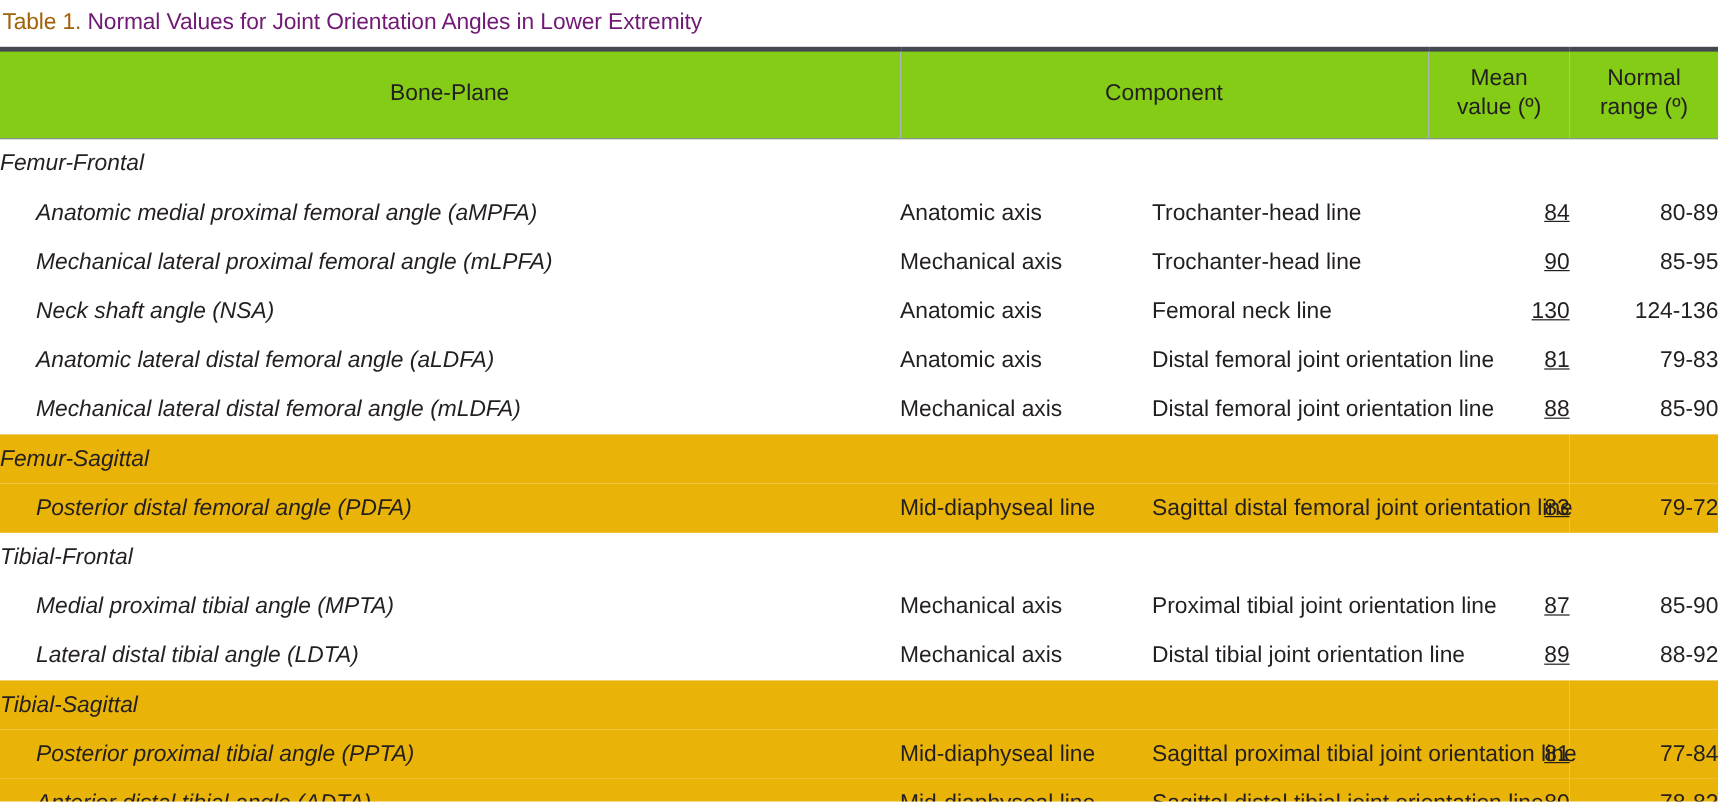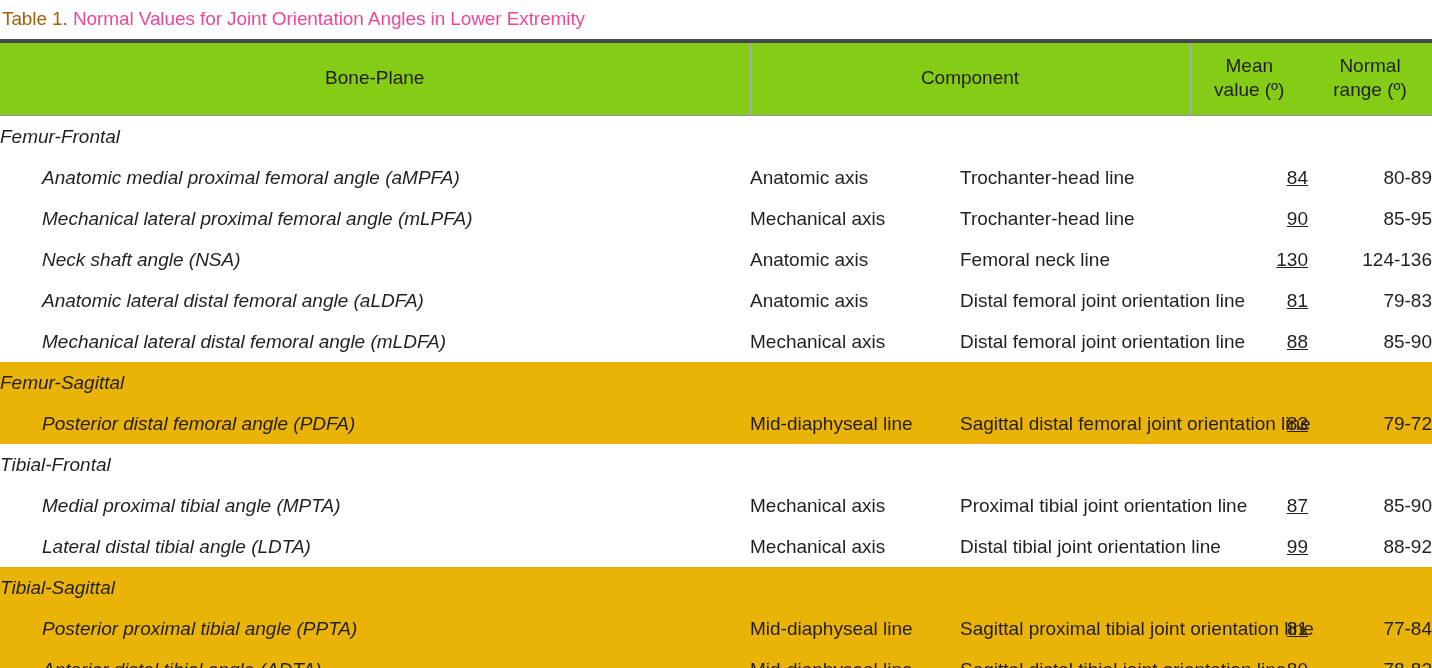--- a/index.html
+++ b/index.html
@@ -26,21 +26,21 @@
     line-height: 22px;
     padding: 8px 0 9px 2px;
     white-space: nowrap;
     letter-spacing: -0.1px;
   }
   .caption .cap-label {
     color: #a16207;
     font-weight: normal;
   }
   .caption .cap-text {
-    color: #ec4899;
+    color: #701a75;
   }
 
   
   table.main {
     width: 1432px;
     border-collapse: collapse;
     table-layout: fixed;
     font-size: 19px;
   }
 
@@ -71,21 +71,21 @@
     height: 41px;
     line-height: 41px;
     vertical-align: middle;
     font-size: 19px;
     color: #231f20;
     white-space: nowrap;
   }
   tr.shaded td { background: #eab308; }
 
   td.c-bone   { padding-left: 4px; font-style: italic; }
-  td.c-bone.indent { padding-left: 42px; }
+  td.c-bone.indent { padding-left: 30px; }
   td.c-comp1  { }
   td.c-comp2  { }
   td.c-mean   { text-align: right; padding-right: 26px; text-decoration: underline; }
   td.c-range  { text-align: right; padding-right: 18px; }
 
   tr.last-row td { border-bottom: 3px solid #6f757c; }
 </style>
 </head>
 <body>
 
@@ -189,21 +189,21 @@
           <td class="c-bone indent">Medial proximal tibial angle (MPTA)</td>
           <td class="c-comp1">Mechanical axis</td>
           <td class="c-comp2">Proximal tibial joint orientation line</td>
           <td class="c-mean">87</td>
           <td class="c-range">85-90</td>
         </tr>
         <tr>
           <td class="c-bone indent">Lateral distal tibial angle (LDTA)</td>
           <td class="c-comp1">Mechanical axis</td>
           <td class="c-comp2">Distal tibial joint orientation line</td>
-          <td class="c-mean">99</td>
+          <td class="c-mean">89</td>
           <td class="c-range">88-92</td>
         </tr>
         <tr class="shaded">
           <td class="c-bone">Tibial-Sagittal</td>
           <td class="c-comp1"></td>
           <td class="c-comp2"></td>
           <td class="c-mean"></td>
           <td class="c-range"></td>
         </tr>
         <tr class="shaded">

